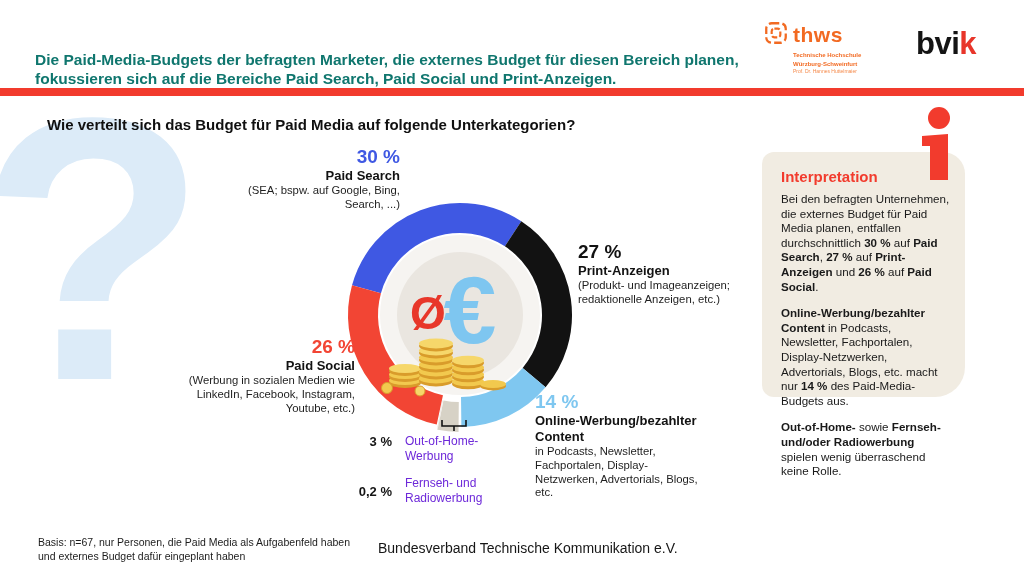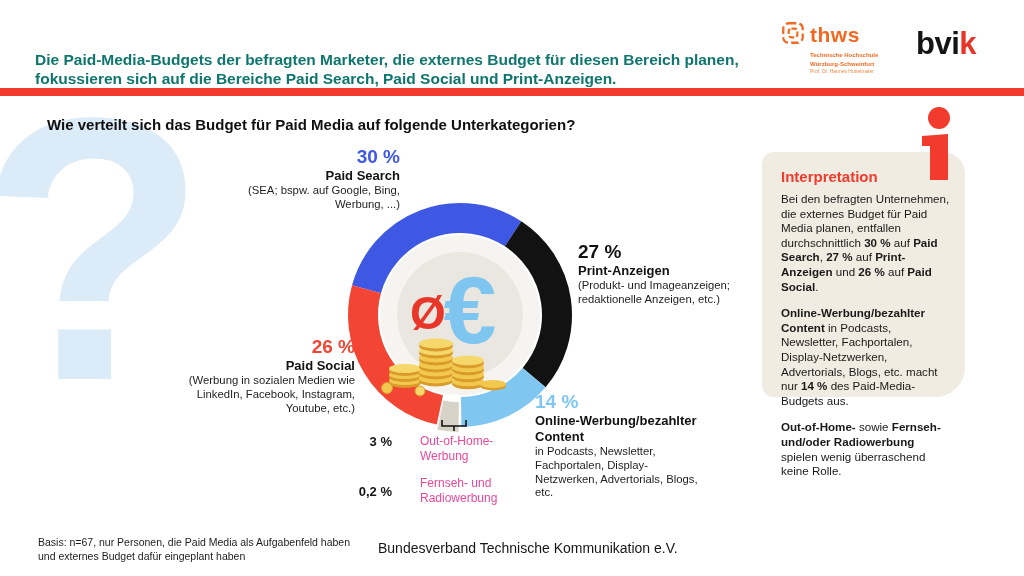--- a/index.html
+++ b/index.html
@@ -9,21 +9,21 @@
 
   
   #qmark{left:-22px;top:62px;font-size:375px;line-height:1;font-weight:bold;color:#dcebf8;z-index:0;}
 
   
   #title{left:35px;top:14px;font-size:29px;font-weight:bold;letter-spacing:.3px;color:#f23b2d;z-index:2;}
   #subtitle{left:35px;top:50px;font-size:15.5px;line-height:19px;font-weight:bold;color:#0f766e;z-index:2;}
   #redbar{left:0;top:88px;width:1024px;height:8px;background:#f23b2d;z-index:3;}
 
   
-  #thws{left:780px;top:20px;z-index:2;}
+  #thws{left:763px;top:20px;z-index:2;}
   #thws .row{display:flex;align-items:center;gap:4px;}
   #thws .word{font-size:21px;font-weight:bold;color:#f26a22;letter-spacing:.5px;}
   #thws .sub{margin-top:2px;margin-left:30px;font-size:6px;line-height:7px;font-weight:bold;color:#f26a22;}
   #thws .sub2{margin-left:30px;font-size:5px;line-height:7px;color:#f58a4b;}
   #bvik{left:916px;top:26px;font-size:31px;font-weight:bold;letter-spacing:-.5px;z-index:2;}
   #bvik .k{color:#e8352a;}
 
   
   #question{left:35px;top:116px;font-size:15px;font-weight:bold;color:#101010;z-index:2;margin-left:12px;}
 
@@ -33,21 +33,21 @@
   
   .pct{font-size:19px;font-weight:bold;line-height:22px;}
   .slice-name{font-size:13px;font-weight:bold;color:#121212;line-height:16px;}
   .slice-sub{font-size:11.3px;line-height:13.8px;color:#1e1e1e;}
   #co-search{left:230px;top:146px;width:170px;text-align:right;z-index:2;}
   #co-print{left:578px;top:241px;width:158px;z-index:2;}
   #co-social{left:185px;top:336px;width:170px;text-align:right;z-index:2;}
   #co-online{left:535px;top:391px;width:172px;z-index:2;}
   .smallrow{display:flex;z-index:2;}
   .smallrow .val{width:52px;text-align:right;font-size:13px;font-weight:bold;}
-  .smallrow .lab{margin-left:28px;width:100px;font-size:12px;line-height:15px;color:#ec4899;}
+  .smallrow .lab{margin-left:13px;width:100px;font-size:12px;line-height:15px;color:#6d28d9;}
   #row-ooh{left:340px;top:434px;}
   #row-tv{left:340px;top:476px;align-items:center;}
   #bracket{left:441px;top:419px;z-index:2;}
 
   
   #interp{left:762px;top:152px;width:203px;height:245px;background:#f1ece2;
           border-radius:12px 22px 30px 12px;z-index:1;box-sizing:border-box;
           padding:16px 14px 10px 19px;}
   #interp h3{margin:0 0 7px 0;font-size:15px;color:#f23b2d;}
   #interp p{margin:0 0 12px 0;font-size:11.6px;line-height:14.6px;color:#191919;}
@@ -133,21 +133,21 @@
         <circle cx="57" cy="203" r="5.5" fill="#f2c94e" stroke="#d99c2b" stroke-width="1"></circle>
         <circle cx="90" cy="206" r="5" fill="#f6d76a" stroke="#d99c2b" stroke-width="1"></circle>
       </g>
       <text x="98" y="144" font-size="46" font-weight="bold" text-anchor="middle" fill="#e8372a">Ø</text>
     </g>
   </svg>
 
   <div class="abs" id="co-search">
     <div class="pct" style="color: rgb(63, 88, 227);">30 %</div>
     <div class="slice-name">Paid Search</div>
-    <div class="slice-sub">(SEA; bspw. auf Google, Bing, Werbung, ...)</div>
+    <div class="slice-sub">(SEA; bspw. auf Google, Bing, Search, ...)</div>
   </div>
 
   <div class="abs" id="co-print">
     <div class="pct" style="color: rgb(18, 18, 18);">27 %</div>
     <div class="slice-name">Print-Anzeigen</div>
     <div class="slice-sub">(Produkt- und Imageanzeigen; redaktionelle Anzeigen, etc.)</div>
   </div>
 
   <div class="abs" id="co-social">
     <div class="pct" style="color: rgb(242, 69, 52);">26 %</div>

